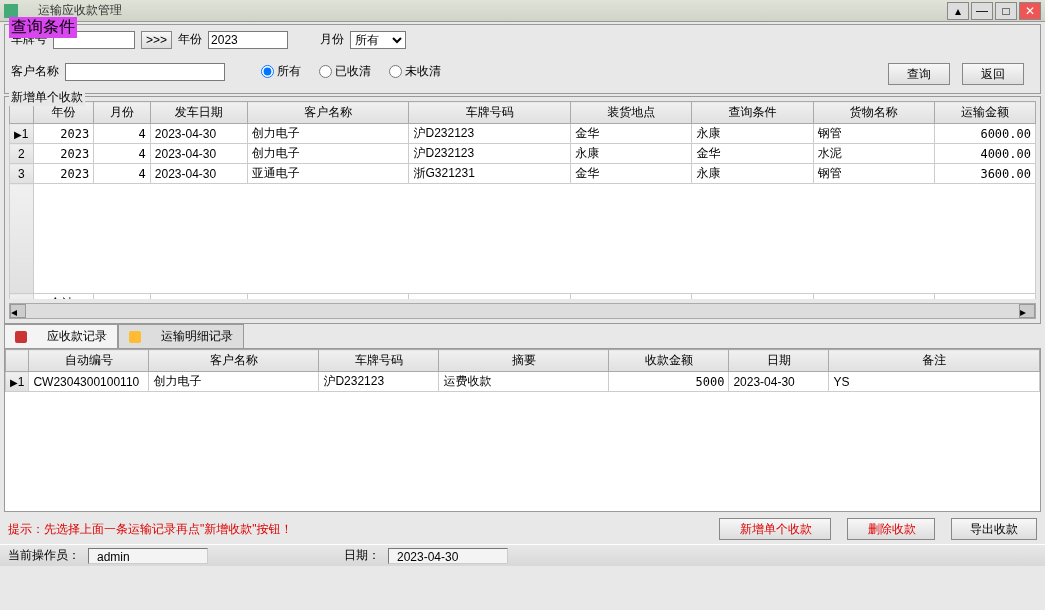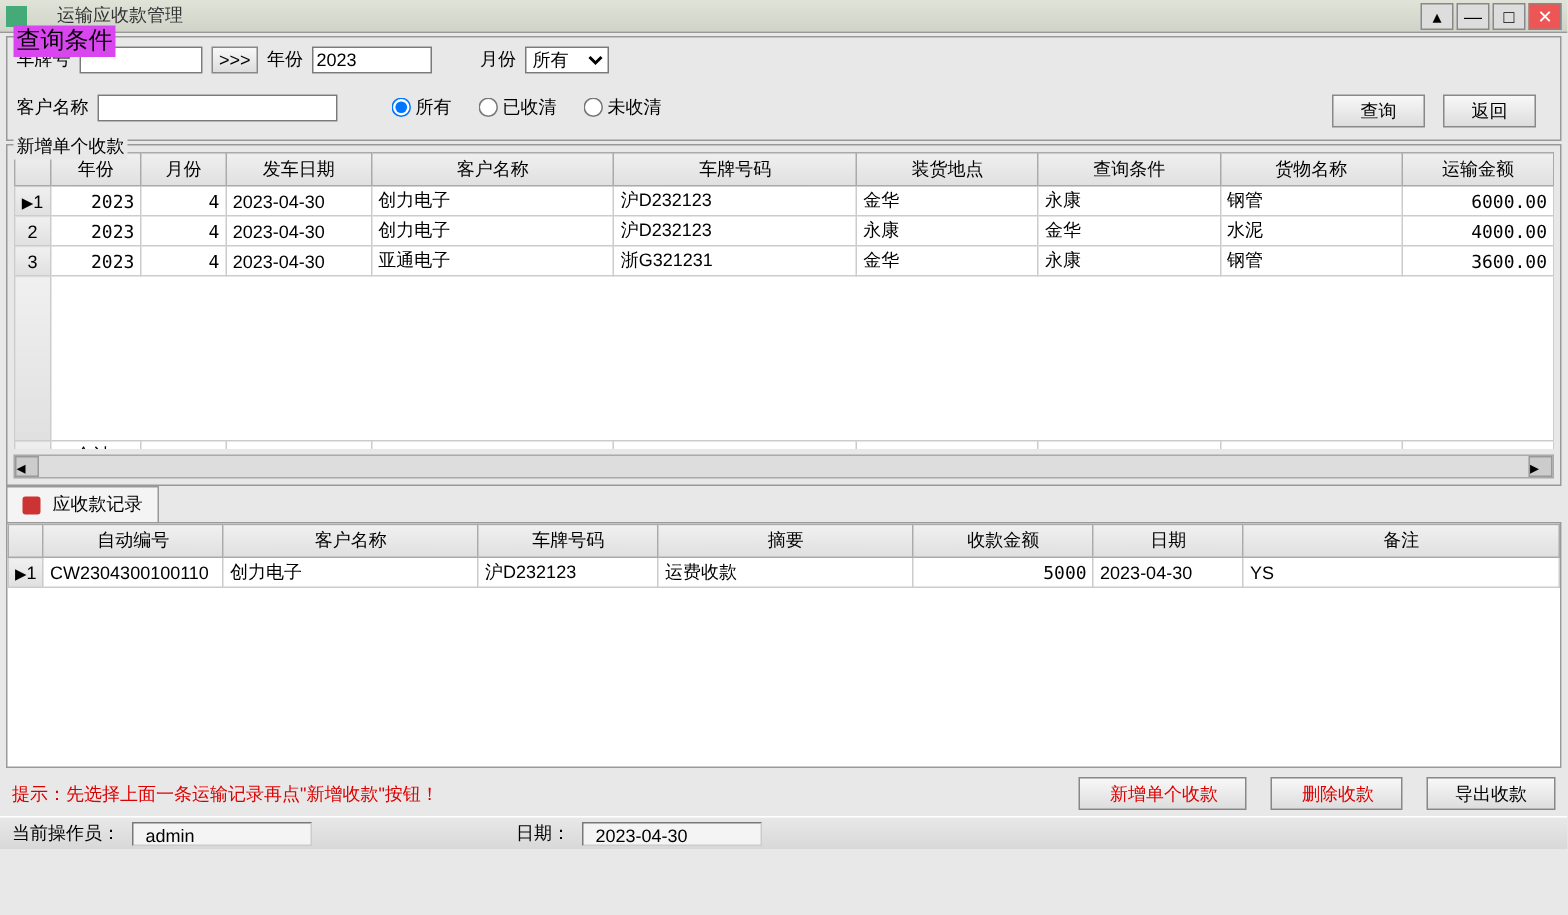--- a/index.html
+++ b/index.html
@@ -148,21 +148,21 @@
       align-items: end;
       height: 22px;
     }
     .tab {
       border: 1px solid #999;
       border-bottom: none;
       padding: 3px 10px;
       background: #ddd;
       display: flex;
       align-items: center;
-      gap: 8px;
+      gap: 20px;
       cursor: pointer;
       font-size: 12px;
     }
     .tab.active { background: #f4f4f4; }
     .tab-icon { width: 12px; height: 12px; }
     .tab-icon.red { background: #c33; border-radius: 2px; }
     .tab-icon.yellow { background: #fb3; border-radius: 2px; }
     .tab-content {
       border: 1px solid #999;
       flex: 1;
@@ -328,20 +328,24 @@
     <div class="sbtn">▸</div>
   </div>
 </div>
 
 <div class="tabs-area">
   <div class="tabbar">
     <div class="tab active">
       <span class="tab-icon red"></span>
       <span>应收款记录</span>
     </div>
+    <div class="tab">
+      <span class="tab-icon yellow"></span>
+      <span>运输明细记录</span>
+    </div>
   </div>
   <div class="tab-content">
     <table class="datagrid">
       <thead>
         <tr>
           <th style="width:18px"></th>
           <th style="width:120px">自动编号</th>
           <th style="width:170px">客户名称</th>
           <th style="width:120px">车牌号码</th>
           <th style="width:170px">摘要</th>

